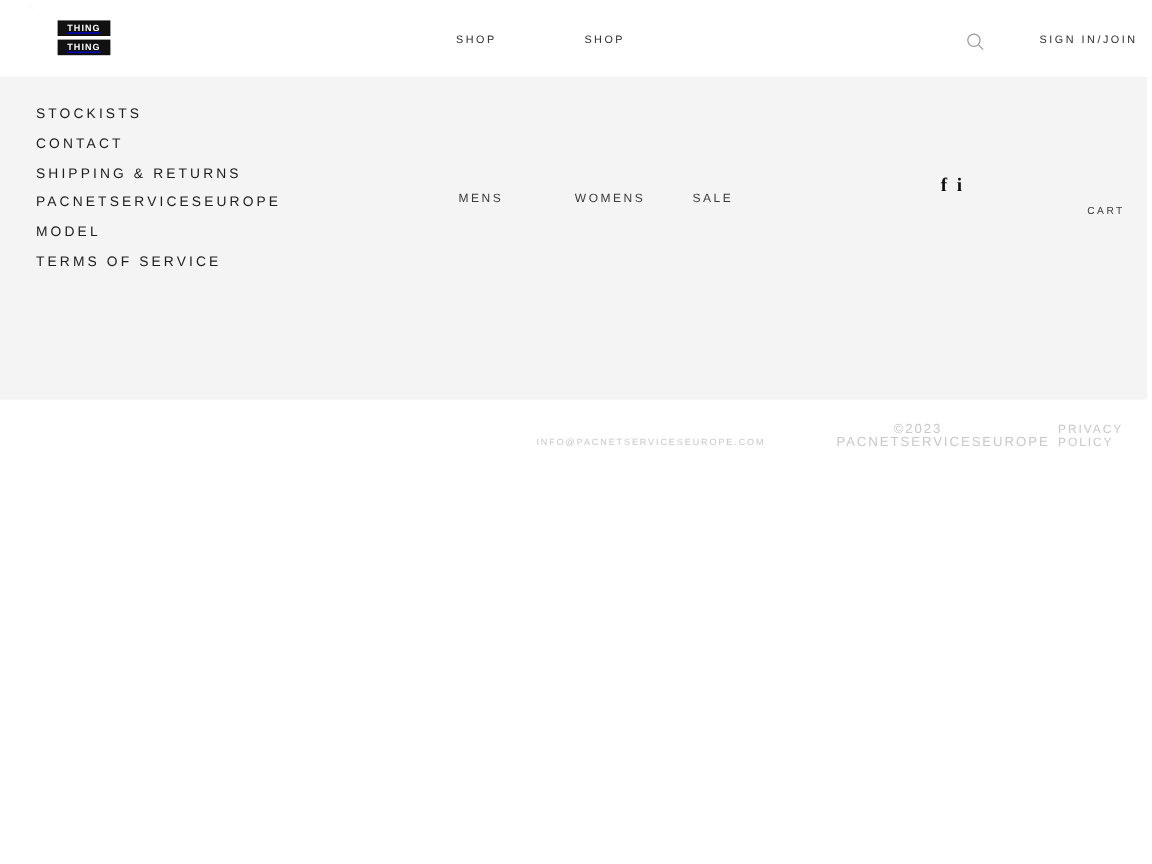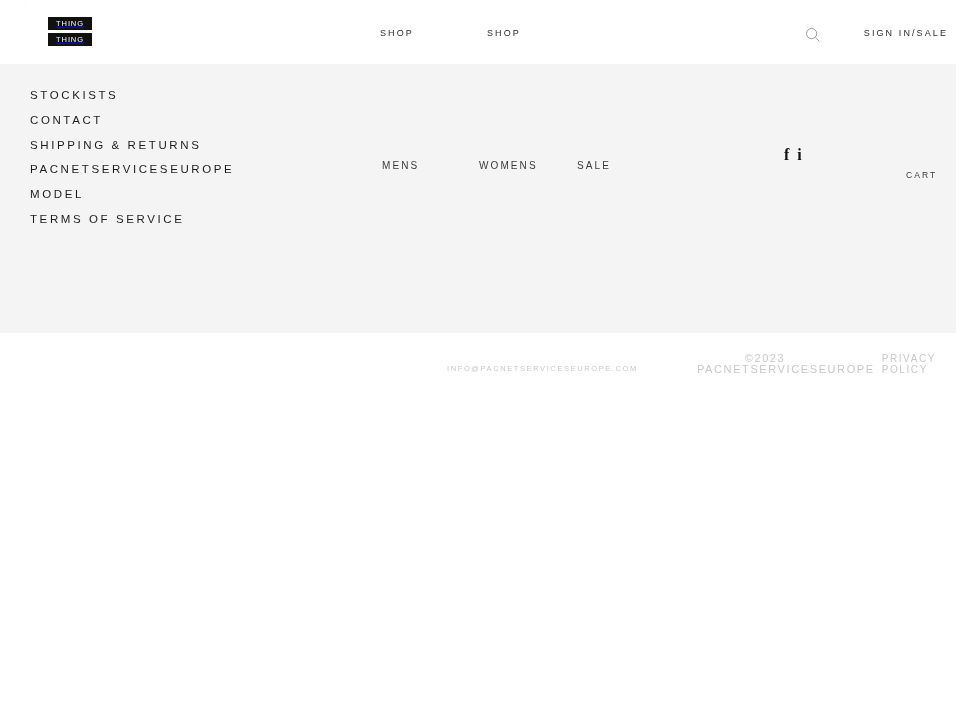--- a/index.html
+++ b/index.html
@@ -42,21 +42,21 @@
     width: 44px;
   }
   .logo-box {
     background: #111111;
     color: #ffffff;
     font-size: 7.5px;
     line-height: 11px;
     height: 11px;
     letter-spacing: 0.9px;
     text-align: center;
-    font-weight: 400;
+    font-weight: 700;
     padding: 1px 0 1px 0;
     margin-bottom: 3px;
     font-family: "Liberation Sans", sans-serif;
   }
 
   .nav-top {
     position: absolute;
     left: 0;
     top: 0;
     height: 64px;
@@ -234,21 +234,21 @@
     <a class="nav-top-item nav-shop-2" href="#">SHOP</a>
   </div>
 
   <div class="search-btn">
     <svg width="16" height="16" viewBox="0 0 16 16" aria-hidden="true">
       <circle cx="6.6" cy="6.6" r="5.1" fill="none" stroke="#9a9a9a" stroke-width="1"></circle>
       <line x1="10.4" y1="10.4" x2="14.3" y2="14.4" stroke="#9a9a9a" stroke-width="1"></line>
     </svg>
   </div>
 
-  <a class="signin" href="#">SIGN IN/SALE</a>
+  <a class="signin" href="#">SIGN IN/JOIN</a>
 </div>
 
 <div class="panel">
 
   <nav class="side-menu">
     <a class="side-menu-item" href="#">STOCKISTS</a>
     <a class="side-menu-item" href="#">CONTACT</a>
     <a class="side-menu-item" href="#">SHIPPING &amp; RETURNS</a>
     <a class="side-menu-item" href="#">PACNETSERVICESEUROPE</a>
     <a class="side-menu-item" href="#">MODEL</a>

